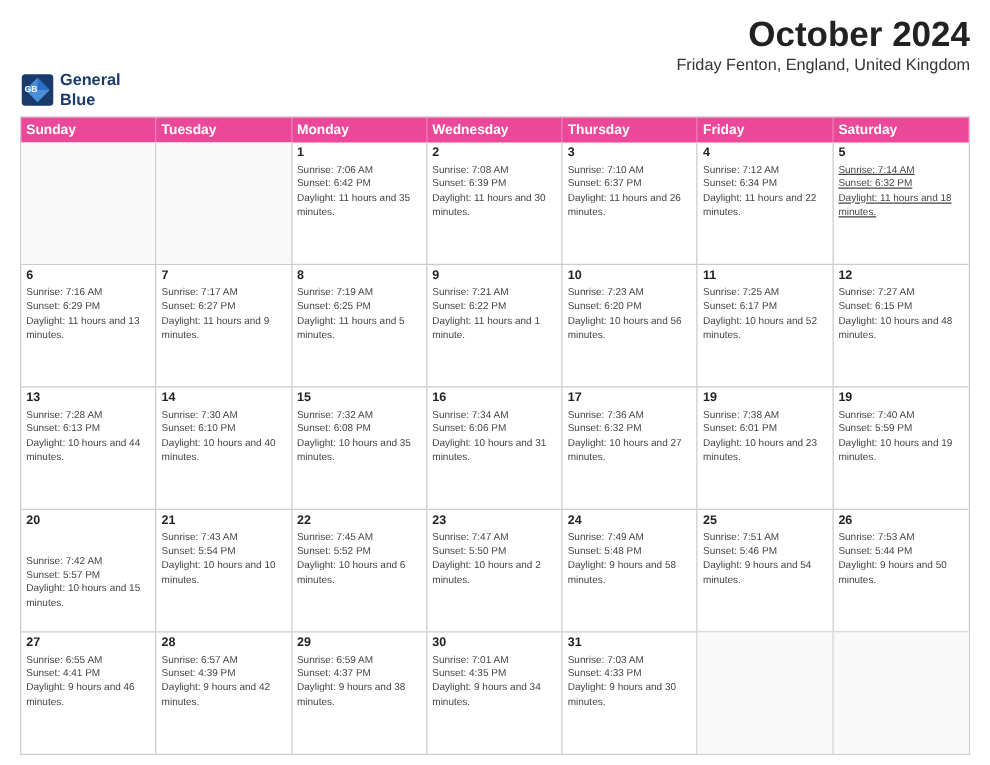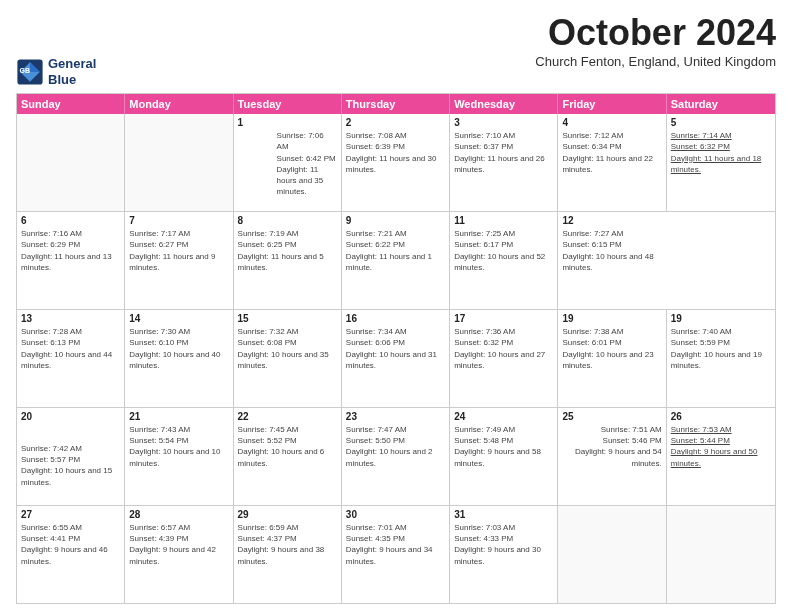--- a/index.html
+++ b/index.html
@@ -36,21 +36,21 @@
       line-height: 1.2;
     }
     .logo-icon {
       width: 28px;
       height: 28px;
     }
     .title-block {
       text-align: right;
     }
     .month-title {
-      font-size: 36px;
+      font-size: 28px;
       font-weight: bold;
       color: #222;
     }
     .location {
       font-size: 13px;
       color: #333;
     }
     .calendar {
       flex: 1;
       display: flex;
@@ -117,41 +117,41 @@
         <polygon points="20,6 34,20 20,20" fill="#2a6fc8"></polygon>
         <text x="5" y="22" font-size="10" font-weight="bold" fill="white" font-family="Arial">GB</text>
       </svg>
       <div class="logo-text">
         <div>General</div>
         <div>Blue</div>
       </div>
     </div>
     <div class="title-block">
       <div class="month-title">October 2024</div>
-      <div class="location">Church Fenton, England, United Kingdom</div>
+      <div class="location">Friday Fenton, England, United Kingdom</div>
     </div>
   </div>
 
   <div class="calendar">
     <div class="cal-header" id="cal-header">
         <div class="cal-header-cell">Sunday</div>
+        <div class="cal-header-cell">Tuesday</div>
         <div class="cal-header-cell">Monday</div>
-        <div class="cal-header-cell">Tuesday</div>
+        <div class="cal-header-cell">Wednesday</div>
         <div class="cal-header-cell">Thursday</div>
-        <div class="cal-header-cell">Wednesday</div>
         <div class="cal-header-cell">Friday</div>
         <div class="cal-header-cell">Saturday</div>
       </div>
     <div class="cal-body" id="cal-body">
         <div class="cal-row">
           <div class="cal-cell empty"></div>
           <div class="cal-cell empty"></div>
           <div class="cal-cell">
             <div class="cell-date">1</div>
-            <div class="cell-info" style="white-space: pre-line; margin-left: 39px;">Sunrise: 7:06 AM
+            <div class="cell-info" style="white-space: pre-line;">Sunrise: 7:06 AM
 Sunset: 6:42 PM
 Daylight: 11 hours and 35 minutes.</div>
           </div>
           <div class="cal-cell">
             <div class="cell-date">2</div>
             <div class="cell-info" style="white-space: pre-line;">Sunrise: 7:08 AM
 Sunset: 6:39 PM
 Daylight: 11 hours and 30 minutes.</div>
           </div>
           <div class="cal-cell">
@@ -192,20 +192,26 @@
 Sunset: 6:25 PM
 Daylight: 11 hours and 5 minutes.</div>
           </div>
           <div class="cal-cell">
             <div class="cell-date">9</div>
             <div class="cell-info" style="white-space: pre-line;">Sunrise: 7:21 AM
 Sunset: 6:22 PM
 Daylight: 11 hours and 1 minute.</div>
           </div>
           <div class="cal-cell">
+            <div class="cell-date">10</div>
+            <div class="cell-info" style="white-space: pre-line;">Sunrise: 7:23 AM
+Sunset: 6:20 PM
+Daylight: 10 hours and 56 minutes.</div>
+          </div>
+          <div class="cal-cell">
             <div class="cell-date">11</div>
             <div class="cell-info" style="white-space: pre-line;">Sunrise: 7:25 AM
 Sunset: 6:17 PM
 Daylight: 10 hours and 52 minutes.</div>
           </div>
           <div class="cal-cell">
             <div class="cell-date">12</div>
             <div class="cell-info" style="white-space: pre-line;">Sunrise: 7:27 AM
 Sunset: 6:15 PM
 Daylight: 10 hours and 48 minutes.</div>
@@ -281,27 +287,27 @@
 Daylight: 10 hours and 2 minutes.</div>
           </div>
           <div class="cal-cell">
             <div class="cell-date">24</div>
             <div class="cell-info" style="white-space: pre-line;">Sunrise: 7:49 AM
 Sunset: 5:48 PM
 Daylight: 9 hours and 58 minutes.</div>
           </div>
           <div class="cal-cell">
             <div class="cell-date">25</div>
-            <div class="cell-info" style="white-space: pre-line; text-align: right;">Sunrise: 7:51 AM
+            <div class="cell-info" style="white-space: pre-line;">Sunrise: 7:51 AM
 Sunset: 5:46 PM
 Daylight: 9 hours and 54 minutes.</div>
           </div>
           <div class="cal-cell">
             <div class="cell-date">26</div>
-            <div class="cell-info" style="white-space: pre-line; text-decoration: underline;">Sunrise: 7:53 AM
+            <div class="cell-info" style="white-space: pre-line;">Sunrise: 7:53 AM
 Sunset: 5:44 PM
 Daylight: 9 hours and 50 minutes.</div>
           </div>
         </div>
         <div class="cal-row">
           <div class="cal-cell">
             <div class="cell-date">27</div>
             <div class="cell-info" style="white-space: pre-line;">Sunrise: 6:55 AM
 Sunset: 4:41 PM
 Daylight: 9 hours and 46 minutes.</div>

